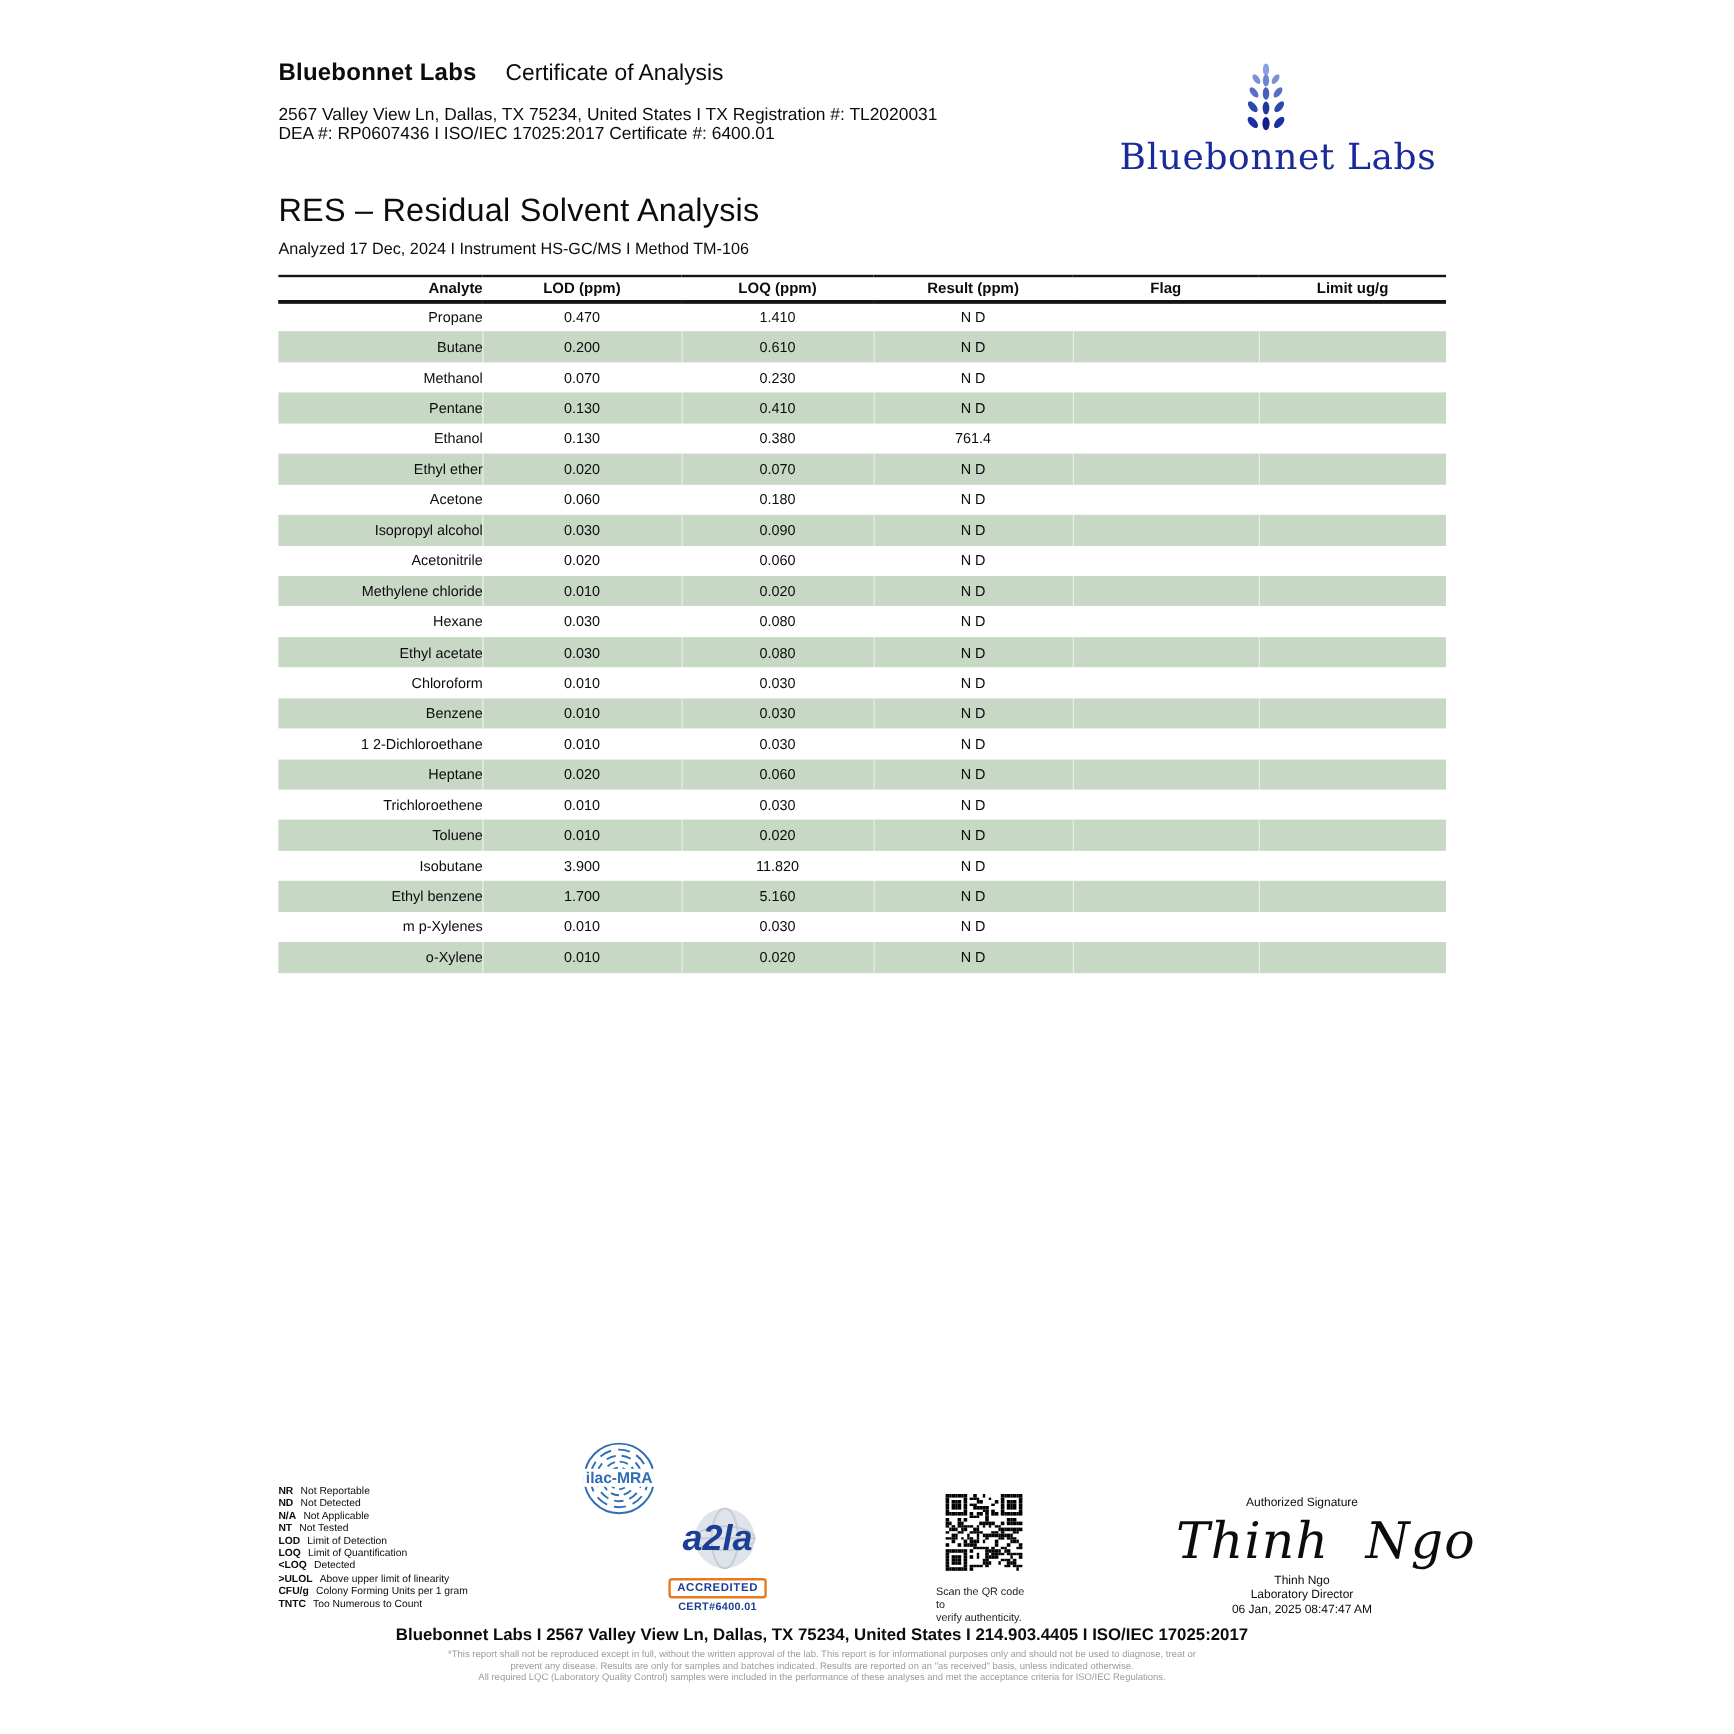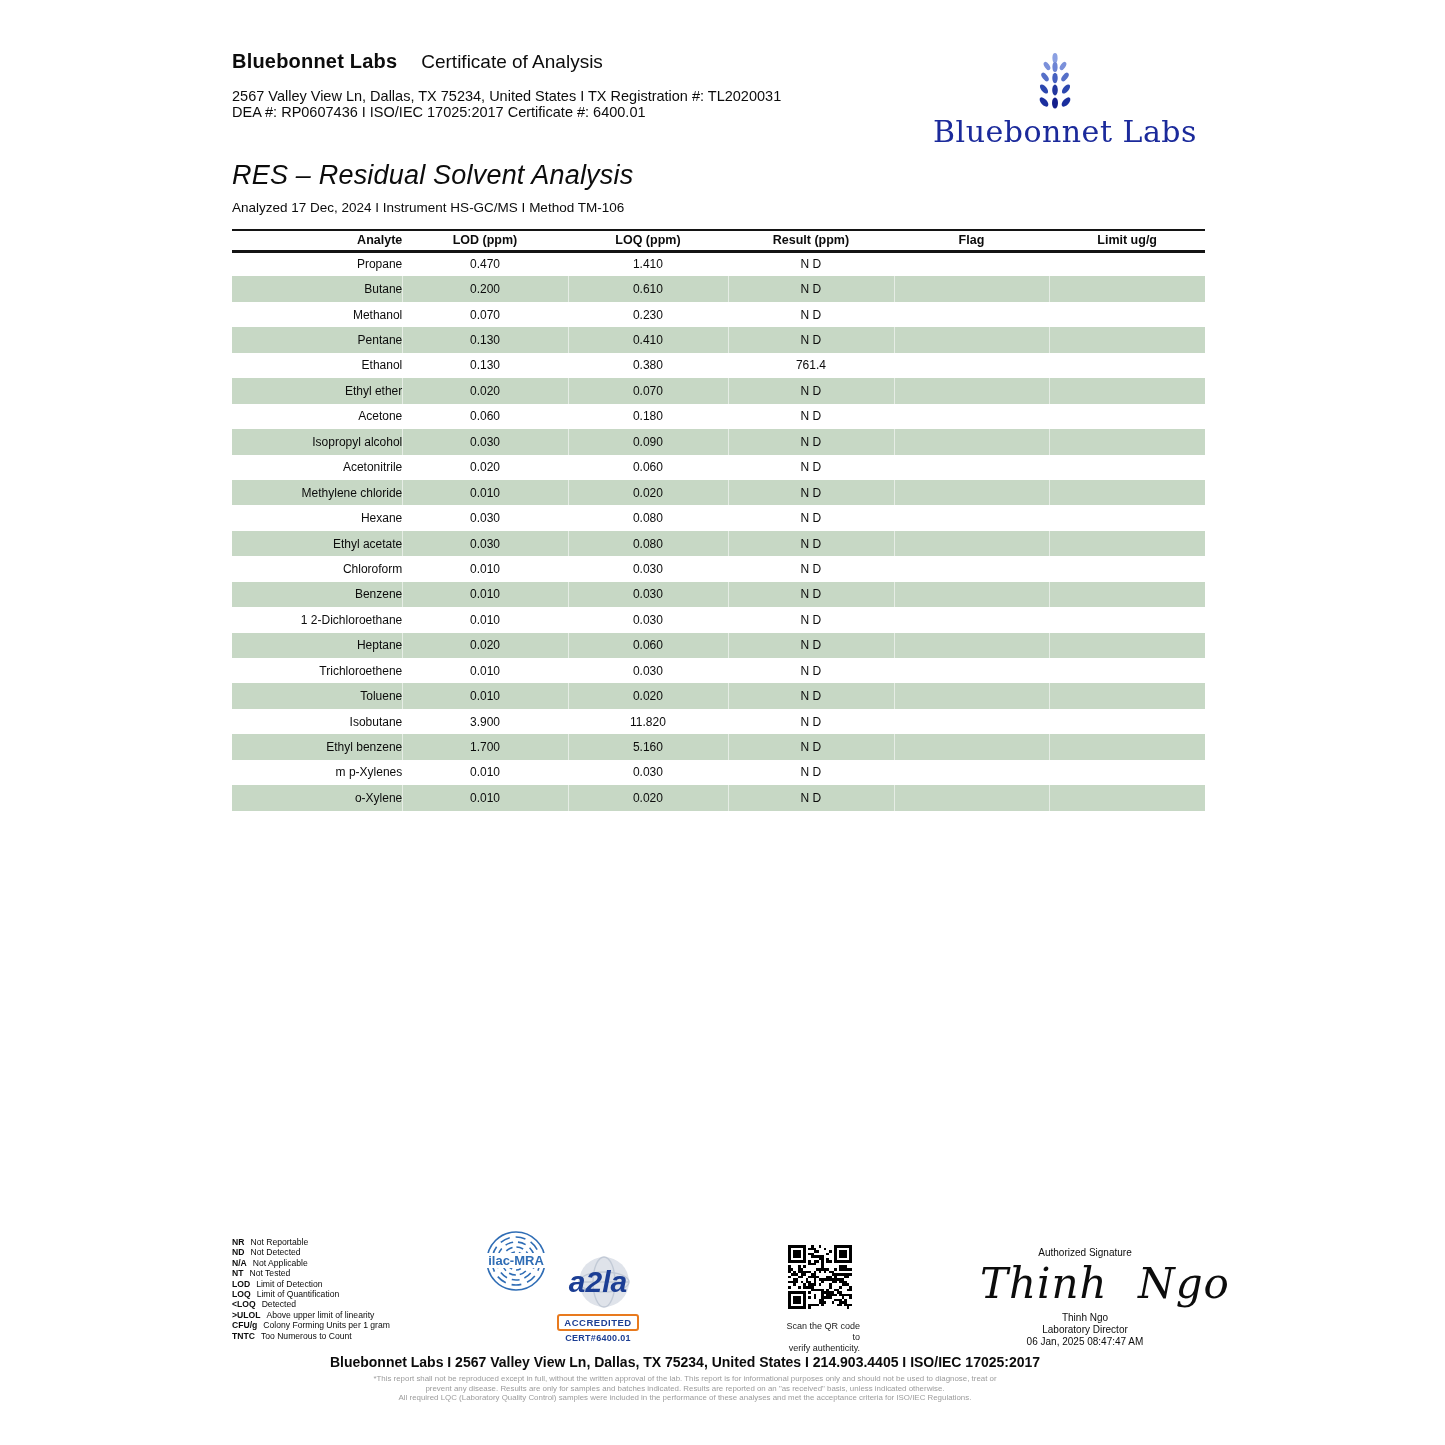--- a/index.html
+++ b/index.html
@@ -19,21 +19,21 @@
 
   .brand { position:absolute; left:933px; top:52px; width:244px; text-align:center; }
   .brand svg { display:block; margin:0 auto; }
   .wordmark {
     margin-top:4px; font-family:"DejaVu Serif", serif; font-size:30px;
     color:#1b2a9b; letter-spacing:0.5px; white-space:nowrap;
   }
 
   
   .report-head { position:absolute; left:232px; top:160px; }
-  .report-title { font-size:27px; font-weight:400; letter-spacing:0.2px;font-style:italic; }
+  .report-title { font-size:27px; font-weight:400; letter-spacing:0.2px; }
   .report-sub   { margin-top:9px; font-size:13.5px; }
 
   
   .results { position:absolute; left:232px; top:229px; width:973px; border-collapse:collapse; table-layout:fixed; }
   .results th {
     font-size:12.5px; font-weight:bold; text-align:center; height:21px; padding:0;
     border-top:2px solid #141414; border-bottom:3px solid #141414;
   }
   .results th:first-child { text-align:right; padding-left:3px;margin-top:36px; }
   .results td { font-size:12px; text-align:center; height:25.45px; padding:0; }
@@ -41,30 +41,30 @@
   .results tr.stripe td { background:#c7d8c5; }
   .results tr.stripe td + td { box-shadow: inset 1px 0 0 rgba(255,255,255,0.55); }
   .col-analyte { width:17.5%; } .col-lod { width:17%; } .col-loq { width:16.5%; }
   .col-result  { width:17%; }  .col-flag { width:16%; } .col-limit { width:16%; }
 
   
   .legend { position:absolute; left:232px; top:1237px; font-size:8.6px; line-height:10.4px; }
   .legend b { font-weight:bold; margin-right:6px; }
 
   
-  .ilac { position:absolute; left:485px; top:1225px; }
+  .ilac { position:absolute; left:485px; top:1196px; }
   .a2la { position:absolute; left:551px; top:1256px; width:94px; text-align:center; color:#1c3e94; }
   .a2la .badge {
     margin:2px auto 0; display:inline-block; border:2px solid #e87a1e; border-radius:3px;
     background:#fff; padding:1px 5px; font-size:9.5px; font-weight:bold; letter-spacing:0.5px;
   }
   .a2la .cert { margin-top:2px; font-size:9px; font-weight:bold; letter-spacing:0.3px; }
 
   
-  .qr-block { position:absolute; left:780px; top:1245px; width:80px; text-align:right; }
+  .qr-block { position:absolute; left:780px; top:1245px; width:80px; text-align:left; }
   .qr-grid { width:64px; height:64px; margin:0 auto; display:grid;
              grid-template-columns:repeat(25,1fr); grid-template-rows:repeat(25,1fr);
              background:#fff; }
   .qr-grid i { display:block; }
   .qr-grid i.b { background:#000; }
   .qr-caption { margin-top:12px; font-size:9px; line-height:11px; color:#222; }
 
   
   .sig { position:absolute; left:980px; top:1247px; width:210px; text-align:center; }
   .sig-heading { font-size:10px; }

